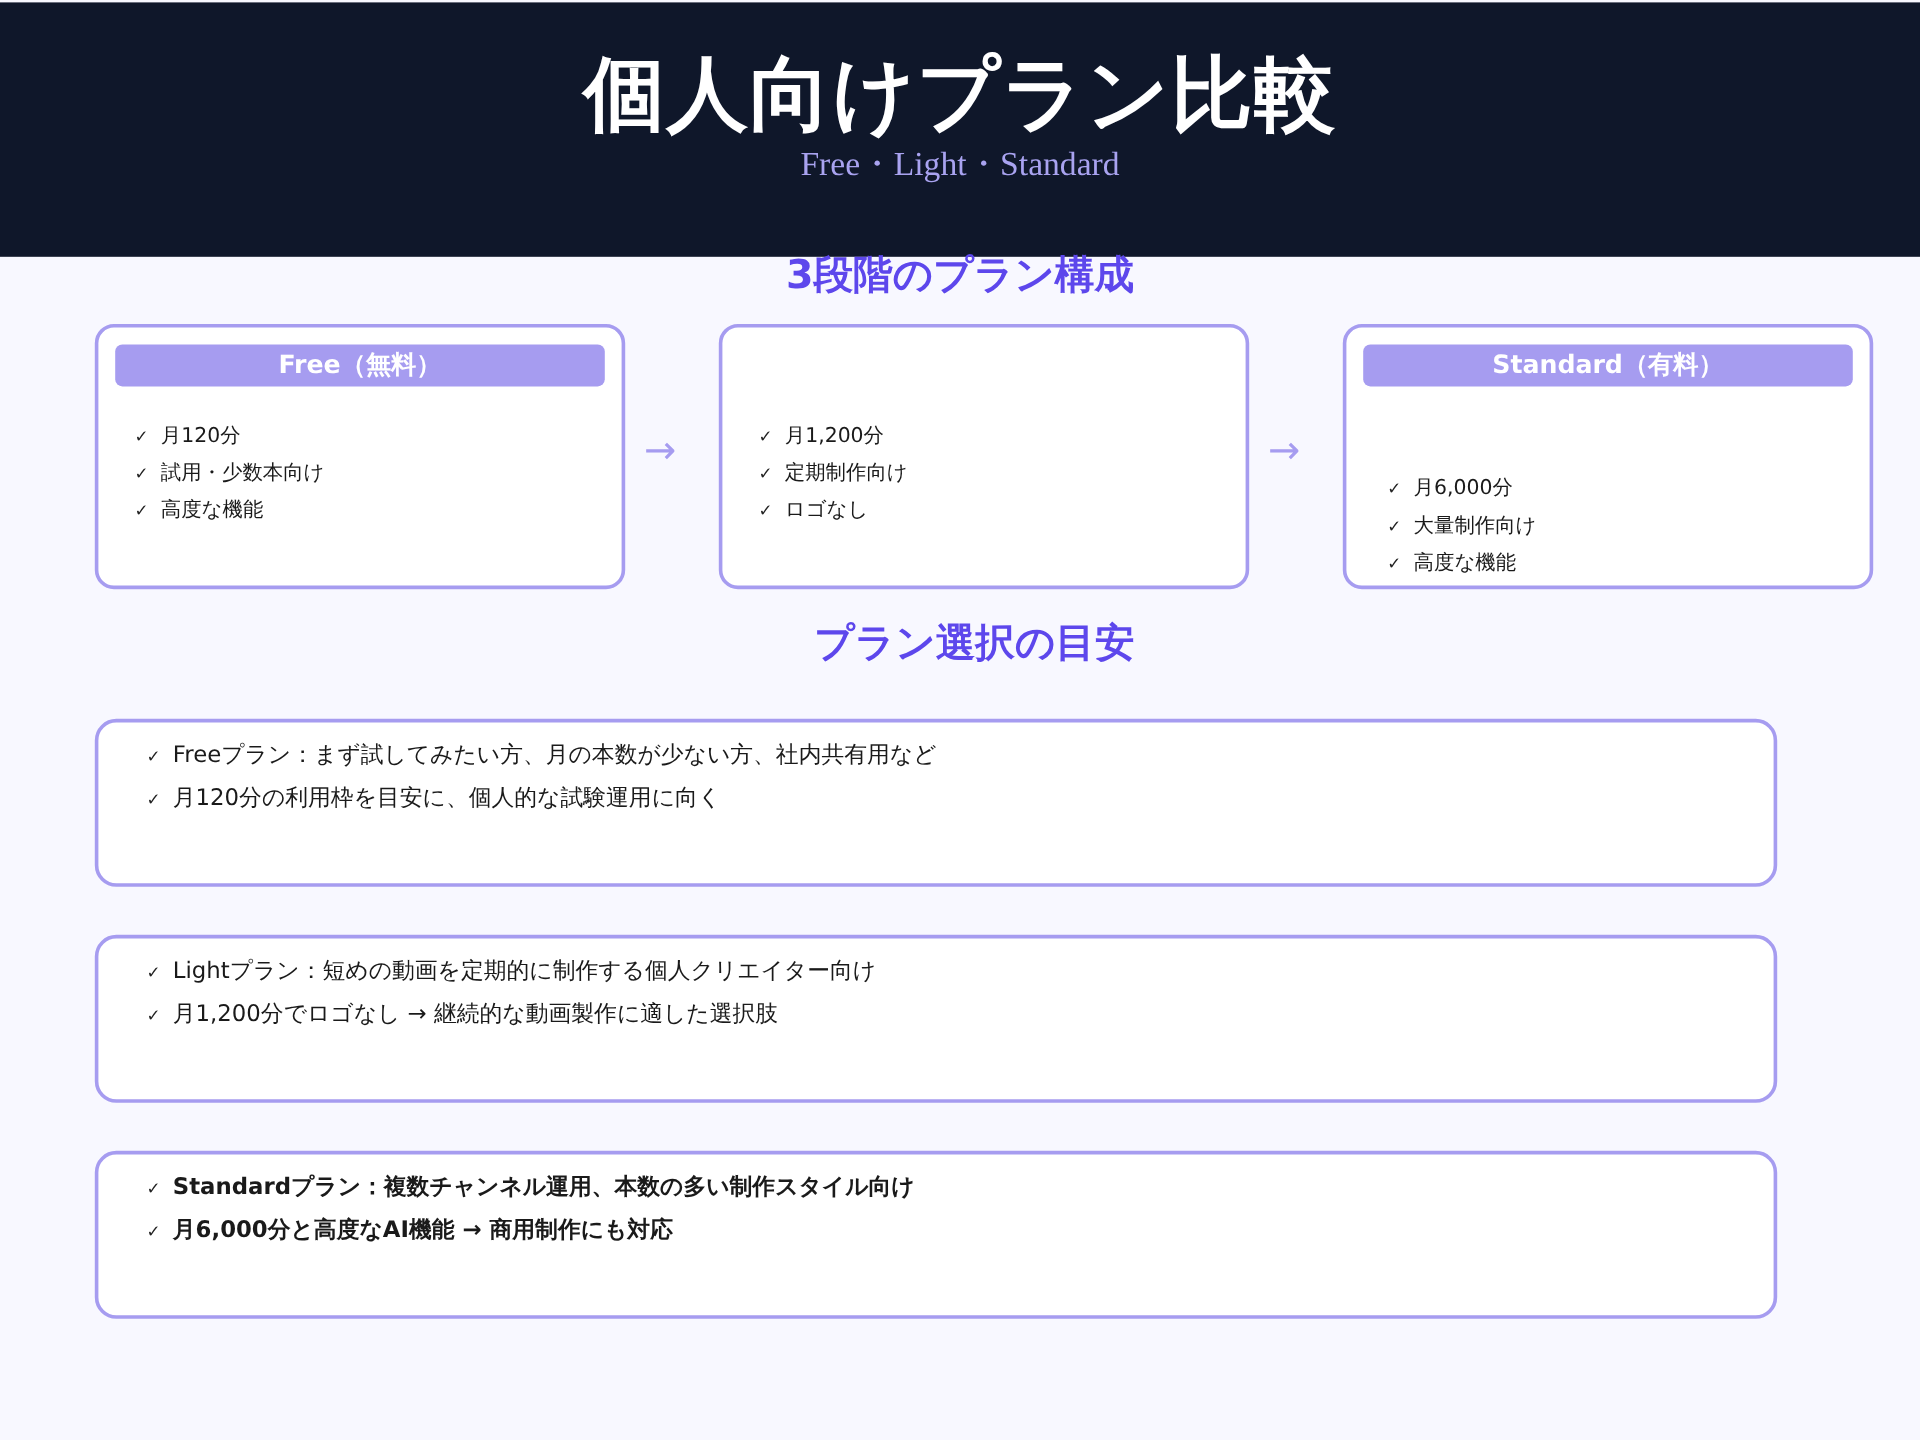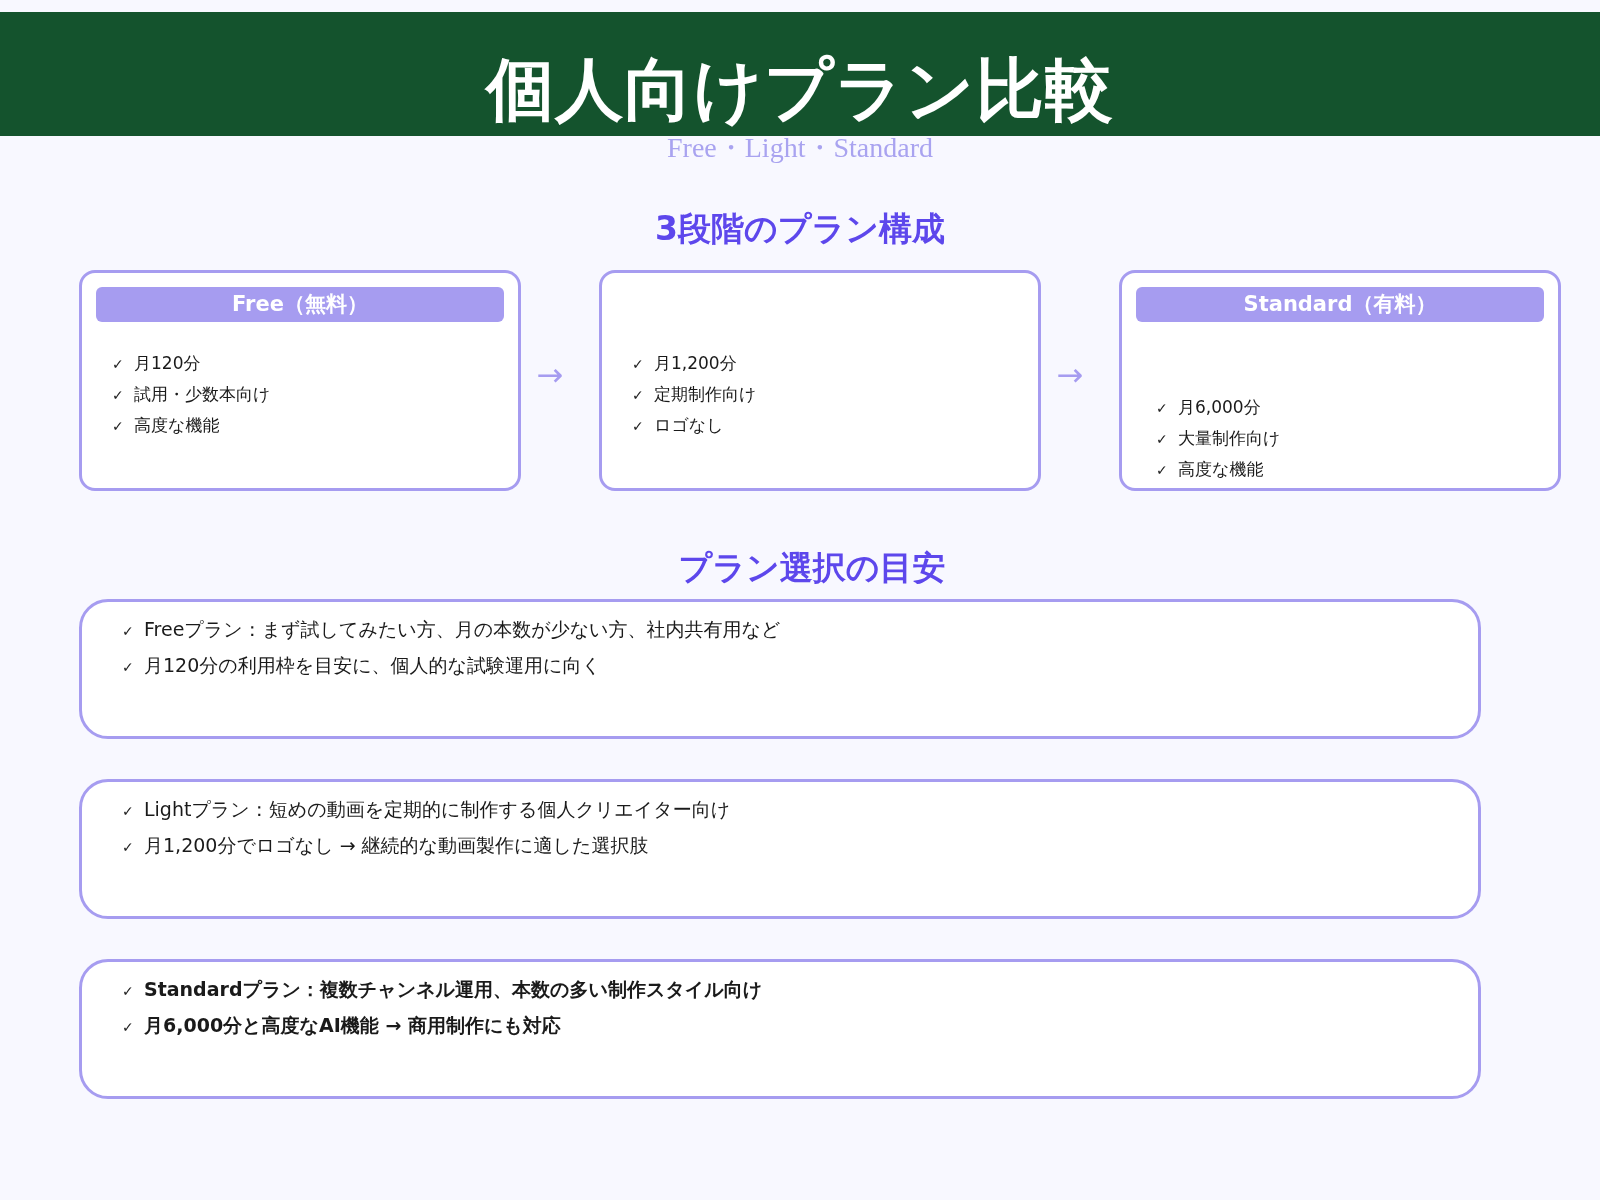--- a/index.html
+++ b/index.html
@@ -4,22 +4,22 @@
   <style>
     * { box-sizing: border-box; margin: 0; padding: 0; }
     html, body { width: 1600px; height: 1200px; overflow: hidden; }
     body {
       background: #f8f8ff;
       font-family: "DejaVu Sans", "Liberation Sans", sans-serif;
       color: #1a1a1a;
       position: relative;
     }
     .header {
-      position: absolute; left: 0; top: 12px; width: 1600px; height: 124px;
-      background: #14532d;
+      position: absolute; left: 0; top: 2px; width: 1600px; height: 212px;
+      background: #0f172a;
       text-align: center;
     }
     .header .title {
       position: absolute; left: 0; width: 100%; top: 38px;
       font-size: 68px; font-weight: bold; color: #ffffff;
       letter-spacing: 1px; line-height: 80px;
     }
     .header .subtitle {
       position: absolute; left: 0; width: 100%; top: 116px;
       font-size: 28px; color: #a9a3f0; line-height: 40px; font-family: Liberation Serif, serif;
@@ -42,21 +42,21 @@
     .plan-card ul {
       list-style: none; position: absolute; top: 75px; font-size: 17px; line-height: 30px;
     }
     .check { display: inline-block; width: 18px; margin-right: 4px; color: #222; font-size: 14px; }
     .arrow {
       position: absolute; top: 355px; width: 40px; height: 40px;
       color: #a69cf0; font-size: 32px; text-align: center; line-height: 40px;
     }
     .guide-box {
       position: absolute; left: 79px; width: 1402px; height: 140px;
-      background: #ffffff; border: 3px solid #a69cf0; border-radius: 29px;
+      background: #ffffff; border: 3px solid #a69cf0; border-radius: 18px;
     }
     .guide-box ul {
       list-style: none; position: absolute; left: 40px; top: 10px;
       font-size: 19px; line-height: 34px;
     }
   </style>
 </head>
 <body>
 
 <div class="header">
@@ -89,21 +89,21 @@
 
 <div class="plan-card" style="left:1119px;">
   <div class="plan-header">Standard（有料）</div>
   <ul style="left:34px;margin-top:44px;">
     <li><span class="check">✓</span><span>月6,000分</span></li>
     <li><span class="check">✓</span><span>大量制作向け</span></li>
     <li><span class="check">✓</span><span>高度な機能</span></li>
   </ul>
 </div>
 
-<div class="section-title" style="top:550px;padding-left:24px;">プラン選択の目安</div>
+<div class="section-title" style="top:518px;padding-left:24px;">プラン選択の目安</div>
 
 <div class="guide-box" style="top:599px;">
   <ul>
     <li><span class="check">✓</span><span>Freeプラン：まず試してみたい方、月の本数が少ない方、社内共有用など</span></li>
     <li><span class="check">✓</span><span>月120分の利用枠を目安に、個人的な試験運用に向く</span></li>
   </ul>
 </div>
 
 <div class="guide-box" style="top:779px;">
   <ul>

